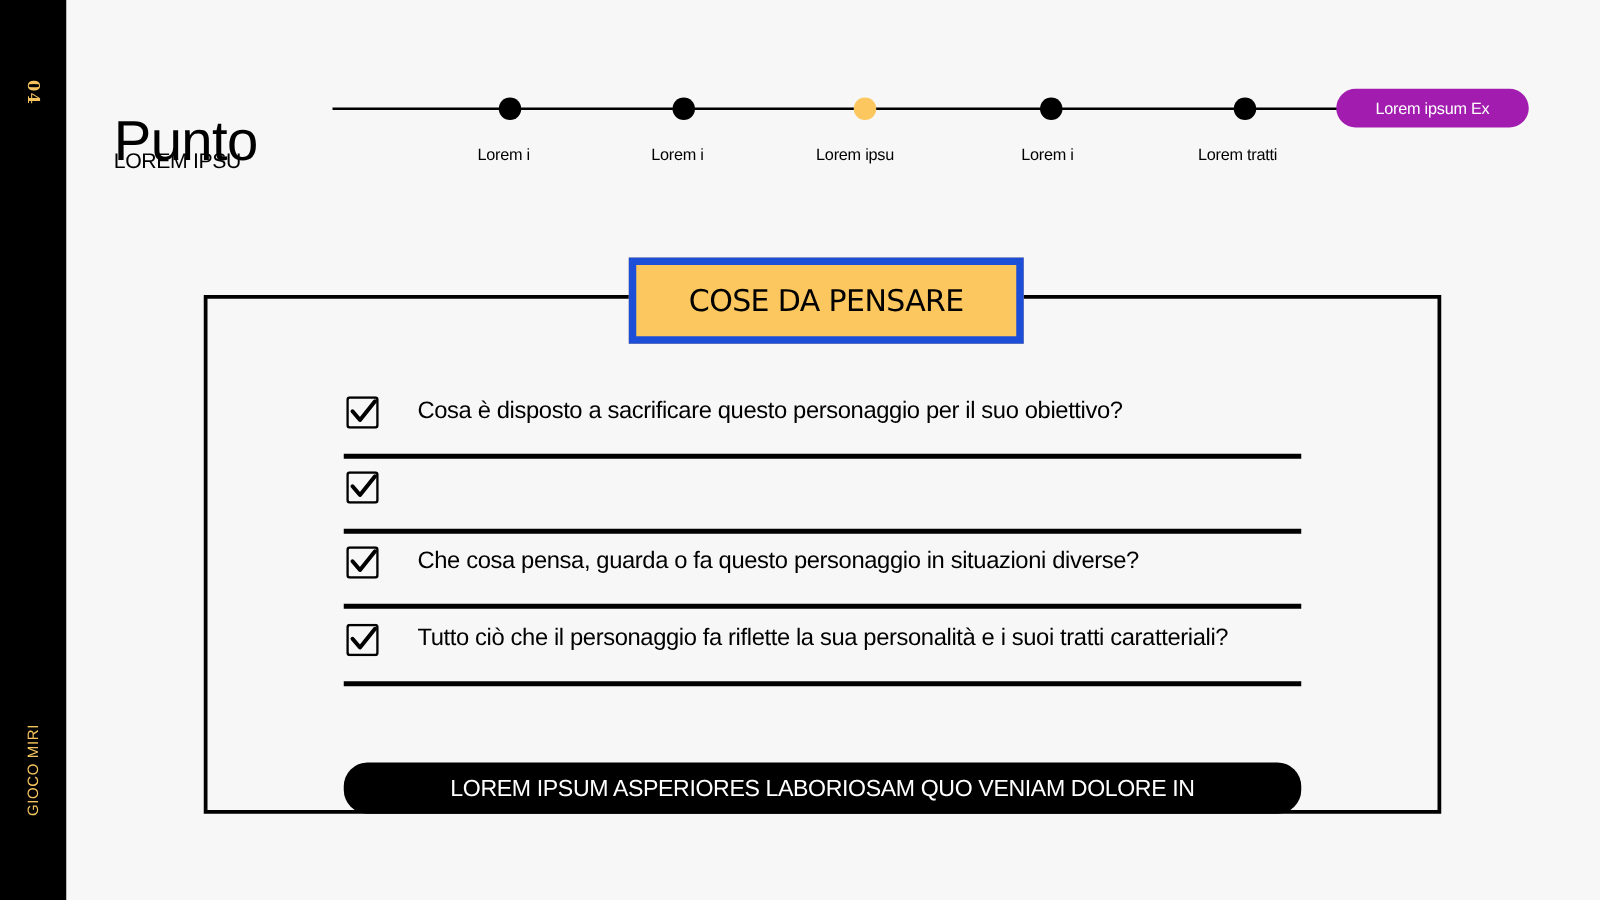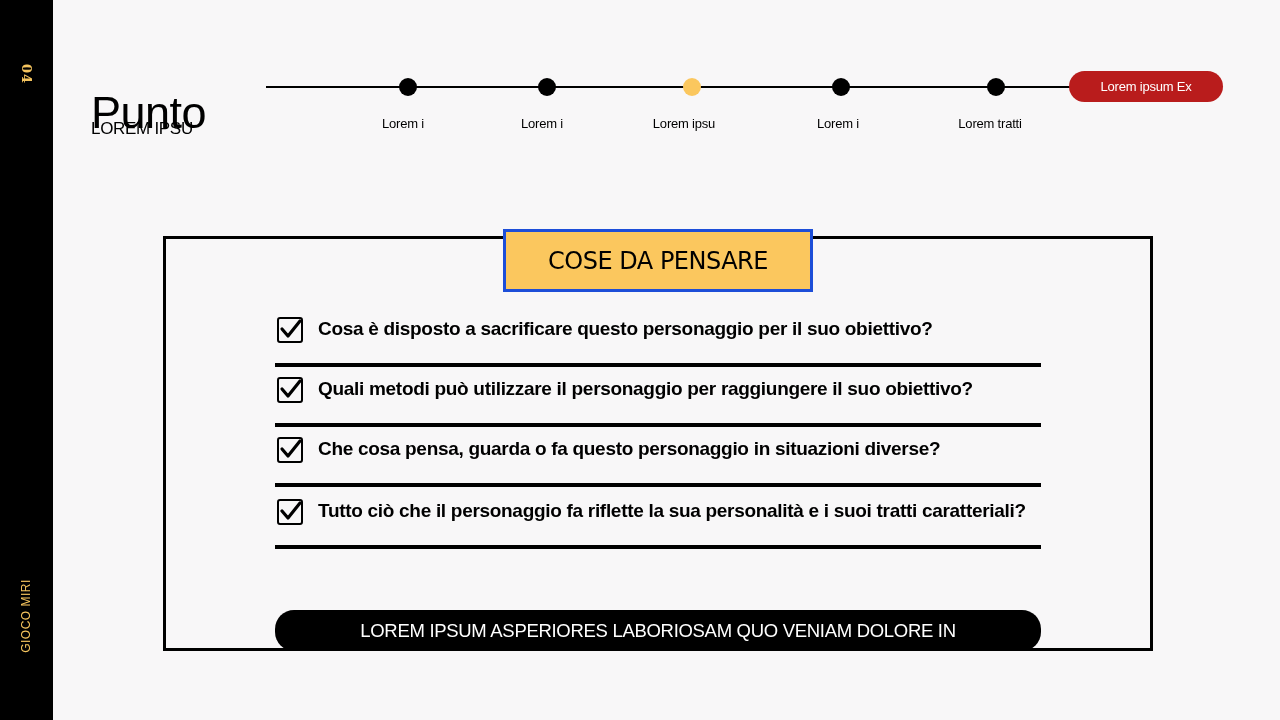--- a/index.html
+++ b/index.html
@@ -6,26 +6,26 @@
   body { width:1280px; height:720px; background:#f8f7f8; position:relative; overflow:hidden; font-family:"Liberation Sans", sans-serif; color:#000; }
   .sidebar { position:absolute; left:0; top:0; width:53px; height:720px; background:#000; }
   .page-num { position:absolute; left:26px; top:74px; transform:translate(-50%,-50%) rotate(90deg); color:#f5c45e; font-family:"DejaVu Serif", serif; font-size:13px; font-weight:bold; letter-spacing:1px; white-space:nowrap; }
   .brand { position:absolute; left:26px; top:616px; transform:translate(-50%,-50%) rotate(-90deg); color:#f5c45e; font-size:12px; white-space:nowrap; letter-spacing:0.5px; }
   .title { position:absolute; left:91px; top:54px; font-size:45px; line-height:54px; letter-spacing:-0.5px;margin-top:32px; }
   .subtitle { position:absolute; left:91px; top:119px; font-size:17px; line-height:20px; letter-spacing:-0.3px; }
   .timeline-line { position:absolute; left:266px; top:86px; width:820px; height:2px; background:#000; }
   .dot { position:absolute; top:78px; width:18px; height:18px; border-radius:50%; background:#000; }
   .dot.active { background:#fbc75e; }
   .dot-label { position:absolute; top:116px; font-size:13px; line-height:16px; transform:translateX(-50%); white-space:nowrap; letter-spacing:-0.2px;text-align:right; }
-  .pill { position:absolute; left:1069px; top:71px; width:154px; height:31px; border-radius:16px; background:#b91c1c; color:#fff; font-size:13px; display:flex; align-items:center; justify-content:center; letter-spacing:-0.2px; }
+  .pill { position:absolute; left:1069px; top:71px; width:154px; height:31px; border-radius:16px; background:#a21caf; color:#fff; font-size:13px; display:flex; align-items:center; justify-content:center; letter-spacing:-0.2px; }
   .outer-box { position:absolute; left:163px; top:236px; width:984px; height:409px; border:3px solid #000; background:#f8f7f8; }
-  .header-box { position:absolute; left:503px; top:206px; width:304px; height:57px; border:3px solid #1d4ed8; background:#fbc75e; display:flex; align-items:center; justify-content:center; font-family:"DejaVu Sans", sans-serif; font-size:24px; letter-spacing:-0.5px;margin-top:23px; }
+  .header-box { position:absolute; left:503px; top:206px; width:304px; height:57px; border:6px solid #1d4ed8; background:#fbc75e; display:flex; align-items:center; justify-content:center; font-family:"DejaVu Sans", sans-serif; font-size:24px; letter-spacing:-0.5px; }
   .item { position:absolute; left:275px; width:766px; height:58px; border-bottom:4px solid #000; }
   .item .check { position:absolute; left:2px; top:12px; width:26px; height:26px; }
-  .item .text { position:absolute; left:43px; top:12px; font-size:19px; line-height:24px; letter-spacing:-0.3px; white-space:nowrap;font-weight:bold; }
+  .item .text { position:absolute; left:59px; top:12px; font-size:19px; line-height:24px; letter-spacing:-0.3px; white-space:nowrap; }
   .footer-bar { position:absolute; left:275px; top:610px; width:766px; height:41px; background:#000; color:#fff; font-size:18.5px; display:flex; align-items:center; justify-content:center; letter-spacing:-0.3px;border-radius:19px; }
 </style>
 </head>
 <body>
 
 <div class="sidebar">
   <div class="page-num">04</div>
   <div class="brand">GIOCO MIRI</div>
 </div>
 
@@ -62,21 +62,20 @@
     <path d="M5 12 L11 19 L23 4" fill="none" stroke="#000" stroke-width="3.2" stroke-linecap="round" stroke-linejoin="round"></path>
   </svg>
   <span class="text">Cosa è disposto a sacrificare questo personaggio per il suo obiettivo?</span>
 </div>
 
 <div class="item" style="top:365px">
   <svg class="check" viewBox="0 0 26 26">
     <rect x="1" y="1" width="24" height="24" rx="2" fill="none" stroke="#000" stroke-width="2"></rect>
     <path d="M5 12 L11 19 L23 4" fill="none" stroke="#000" stroke-width="3.2" stroke-linecap="round" stroke-linejoin="round"></path>
   </svg>
-  <span class="text">Quali metodi può utilizzare il personaggio per raggiungere il suo obiettivo?</span>
 </div>
 
 <div class="item" style="top:425px">
   <svg class="check" viewBox="0 0 26 26">
     <rect x="1" y="1" width="24" height="24" rx="2" fill="none" stroke="#000" stroke-width="2"></rect>
     <path d="M5 12 L11 19 L23 4" fill="none" stroke="#000" stroke-width="3.2" stroke-linecap="round" stroke-linejoin="round"></path>
   </svg>
   <span class="text">Che cosa pensa, guarda o fa questo personaggio in situazioni diverse?</span>
 </div>
 

